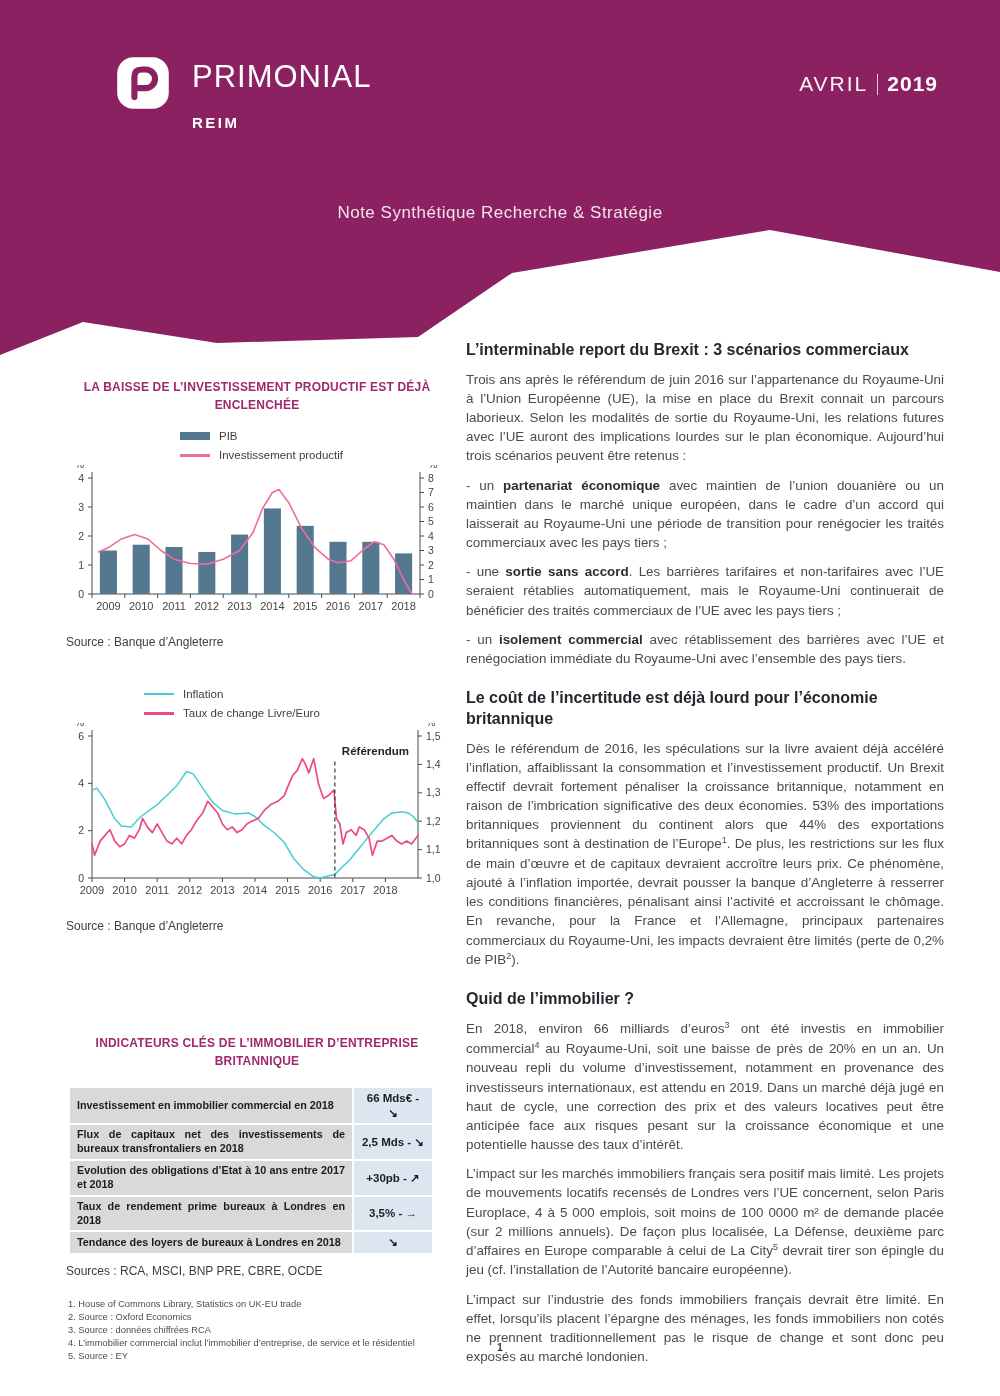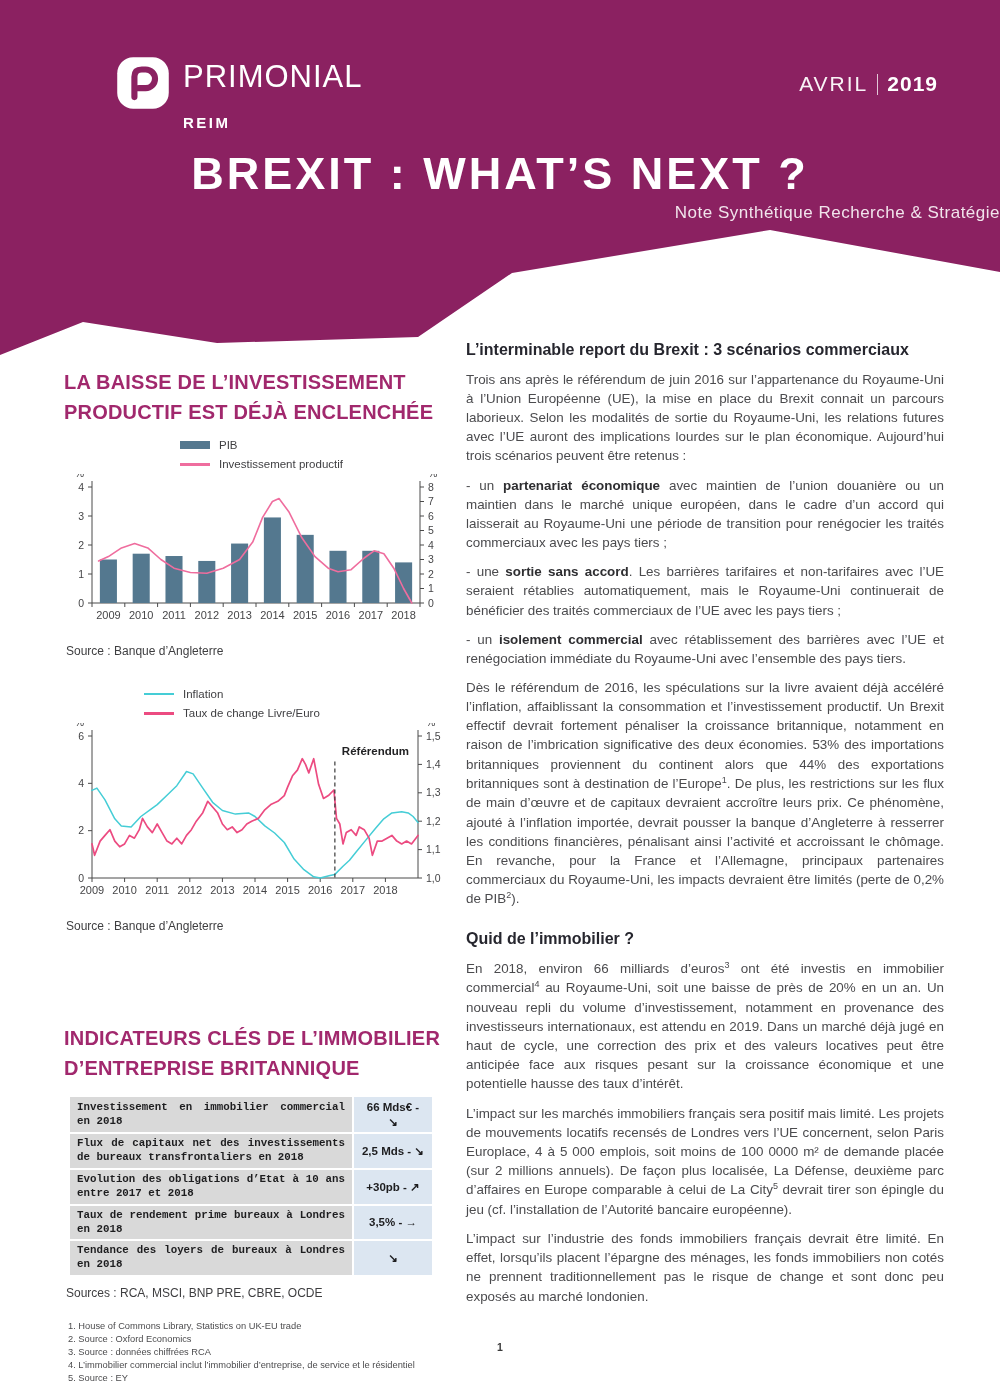--- a/index.html
+++ b/index.html
@@ -3,54 +3,54 @@
 <meta charset="utf-8">
 <style>
   html,body{margin:0;padding:0;background:#ffffff;}
   body{width:1000px;height:1396px;position:relative;overflow:hidden;
        font-family:"Liberation Sans", sans-serif;}
 
   
   .header{position:absolute;left:0;top:0;width:1000px;height:360px;background:#8B2161;
     clip-path:polygon(0 0,1000px 0,1000px 272px,770px 230px,512px 273px,418px 337px,217px 343px,83px 322px,0 355px);
     color:#fff;}
-  .logo{position:absolute;left:116px;top:56px;display:flex;align-items:flex-start;gap:13px;}
+  .logo{position:absolute;left:116px;top:56px;display:flex;align-items:flex-start;gap:22px;}
   .logo-text .brand-name{font-size:31px;letter-spacing:1px;font-weight:normal;line-height:1.1;margin-top:4px;}
   .logo-text .brand-sub{font-size:15px;font-weight:bold;letter-spacing:2.5px;margin-top:20px;}
   .issue{position:absolute;right:62px;top:72px;font-size:21px;display:flex;align-items:center;}
   .issue .month{letter-spacing:2px;font-weight:normal;opacity:.95;}
   .issue .divider{display:inline-block;width:1px;height:21px;background:rgba(255,255,255,.75);margin:0 9px;}
   .issue .year{font-weight:bold;letter-spacing:1px;}
   .doc-title{position:absolute;left:0;top:148px;width:100%;text-align:center;
     font-size:45px;font-weight:bold;letter-spacing:3px;}
-  .doc-subtitle{position:absolute;left:0;top:203px;width:100%;text-align:right;
+  .doc-subtitle{position:absolute;left:0;top:203px;width:100%;text-align:center;
     font-size:17px;font-weight:normal;letter-spacing:.5px;color:rgba(255,255,255,.88);}
 
   
   .block{position:absolute;left:60px;width:394px;}
   .chart1-block{top:362px;} .chart2-block{top:676px;} .table-block{top:1018px;}
-  .chart-title{font-weight:bold;font-size:20px;line-height:1.5;color:#A1286D;
-    text-align:left;letter-spacing:.2px;margin:5px 4px;}
+  .chart-title{font-weight:bold;font-size:12px;line-height:1.5;color:#A1286D;
+    text-align:center;letter-spacing:.2px;margin:16px 4px;}
   .legend{display:flex;flex-direction:column;gap:7px;margin:12px 0 4px 120px;text-align:center;}
   .chart2-block .legend{margin-left:84px;}
   .legend-row{display:flex;align-items:center;gap:9px;font-size:11.5px;color:#3f3f42;}
   .sw{display:inline-block;width:30px;}
   .sw-bar{height:8px;background:#54788F;}
   .sw-line1{height:3px;background:#EF6D9E;}
   .sw-cyan{height:2.5px;background:#45CDD6;}
   .sw-pink{height:3px;background:#EC4B81;}
   .chart-svg{display:block;margin:2px 0 0 0;}
   .chart-svg text{font-family:"Liberation Sans",sans-serif;}
   .source{font-size:12px;color:#3e3e40;margin:10px 0 0 6px;}
 
   
   .indicators{border-collapse:collapse;margin:12px 2px 0 8px;width:366px;}
   .indicators td{border:2px solid #fff;font-size:10.8px;font-weight:bold;color:#1d1d1f;
     line-height:1.28;padding:3px 7px;}
-  .indicators td.lbl{background:#D9D9D9;width:268px;text-align:justify;font-family:Liberation Mono, monospace;}
+  .indicators td.lbl{background:#D9D9D9;width:268px;text-align:justify;}
   .indicators td.val{background:#DCE6F1;text-align:center;font-size:11.5px;}
   .table-source{margin-top:9px;}
   .footnotes{list-style:none;margin:20px 0 0 8px;padding:0;font-size:9.3px;
     line-height:1.4;color:#4c4c4e;}
 
   
   .right-col{position:absolute;left:466px;top:340px;width:478px;}
   .right-col h3{font-size:16px;font-weight:bold;color:#26262e;margin:20px 0 9px 0;line-height:1.3;}
   .right-col h3:first-child{margin-top:0;}
   .right-col p{font-size:13.4px;color:#4b4b4e;line-height:1.43;text-align:justify;margin:0 0 10px 0;}
@@ -72,21 +72,20 @@
     <div class="logo-text">
       <div class="brand-name">PRIMONIAL</div>
       <div class="brand-sub">REIM</div>
     </div>
   </div>
   <div class="issue">
     <span class="month">AVRIL</span>
     <span class="divider"></span>
     <span class="year">2019</span>
   </div>
-  <div class="doc-title">BREXIT : WHAT’S NEXT ?</div>
   <div class="doc-subtitle">Note Synthétique Recherche &amp; Stratégie</div>
 </div>
 
 <div class="block chart1-block">
   <div class="chart-title">LA BAISSE DE L’INVESTISSEMENT PRODUCTIF EST DÉJÀ ENCLENCHÉE</div>
   <div class="legend">
     <div class="legend-row">
       <span class="sw sw-bar"></span>
       <span>PIB</span>
     </div>
@@ -265,20 +264,21 @@
       <li>5. Source : EY</li>
     </ul>
 </div>
 
 <section class="right-col" id="right-col">
     <h3>L’interminable report du Brexit : 3 scénarios commerciaux</h3>
     <p><span>Trois ans après le référendum de juin 2016 sur l’appartenance du Royaume-Uni à l’Union Européenne (UE), la mise en place du Brexit connait un parcours laborieux. Selon les modalités de sortie du Royaume-Uni, les relations futures avec l’UE auront des implications lourdes sur le plan économique. Aujourd’hui trois scénarios peuvent être retenus :</span></p>
     <p><span>- un </span><span class="b">partenariat économique</span><span> avec maintien de l’union douanière ou un maintien dans le marché unique européen, dans le cadre d’un accord qui laisserait au Royaume-Uni une période de transition pour renégocier les traités commerciaux avec les pays tiers ;</span></p>
     <p><span>- une </span><span class="b">sortie sans accord</span><span>. Les barrières tarifaires et non-tarifaires avec l’UE seraient rétablies automatiquement, mais le Royaume-Uni continuerait de bénéficier des traités commerciaux de l’UE avec les pays tiers ;</span></p>
     <p><span>- un </span><span class="b">isolement commercial</span><span> avec rétablissement des barrières avec l’UE et renégociation immédiate du Royaume-Uni avec l’ensemble des pays tiers.</span></p>
+    <h3>Le coût de l’incertitude est déjà lourd pour l’économie britannique</h3>
     <p><span>Dès le référendum de 2016, les spéculations sur la livre avaient déjà accéléré l’inflation, affaiblissant la consommation et l’investissement productif. Un Brexit effectif devrait fortement pénaliser la croissance britannique, notamment en raison de l’imbrication significative des deux économies. 53% des importations britanniques proviennent du continent alors que 44% des exportations britanniques sont à destination de l’Europe</span><sup>1</sup><span>. De plus, les restrictions sur les flux de main d’œuvre et de capitaux devraient accroître leurs prix. Ce phénomène, ajouté à l’inflation importée, devrait pousser la banque d’Angleterre à resserrer les conditions financières, pénalisant ainsi l’activité et accroissant le chômage. En revanche, pour la France et l’Allemagne, principaux partenaires commerciaux du Royaume-Uni, les impacts devraient être limités (perte de 0,2% de PIB</span><sup>2</sup><span>).</span></p>
     <h3>Quid de l’immobilier ?</h3>
     <p><span>En 2018, environ 66 milliards d’euros</span><sup>3</sup><span> ont été investis en immobilier commercial</span><sup>4</sup><span> au Royaume-Uni, soit une baisse de près de 20% en un an. Un nouveau repli du volume d’investissement, notamment en provenance des investisseurs internationaux, est attendu en 2019. Dans un marché déjà jugé en haut de cycle, une correction des prix et des valeurs locatives peut être anticipée face aux risques pesant sur la croissance économique et une potentielle hausse des taux d’intérêt.</span></p>
     <p><span>L’impact sur les marchés immobiliers français sera positif mais limité. Les projets de mouvements locatifs recensés de Londres vers l’UE concernent, selon Paris Europlace, 4 à 5 000 emplois, soit moins de 100 0000 m² de demande placée (sur 2 millions annuels). De façon plus localisée, La Défense, deuxième parc d’affaires en Europe comparable à celui de La City</span><sup>5</sup><span> devrait tirer son épingle du jeu (cf. l’installation de l’Autorité bancaire européenne).</span></p>
     <p><span>L’impact sur l’industrie des fonds immobiliers français devrait être limité. En effet, lorsqu’ils placent l’épargne des ménages, les fonds immobiliers non cotés ne prennent traditionnellement pas le risque de change et sont donc peu exposés au marché londonien.</span></p>
   </section>
 
 <div class="page-number">1</div>
 
 </body></html>

